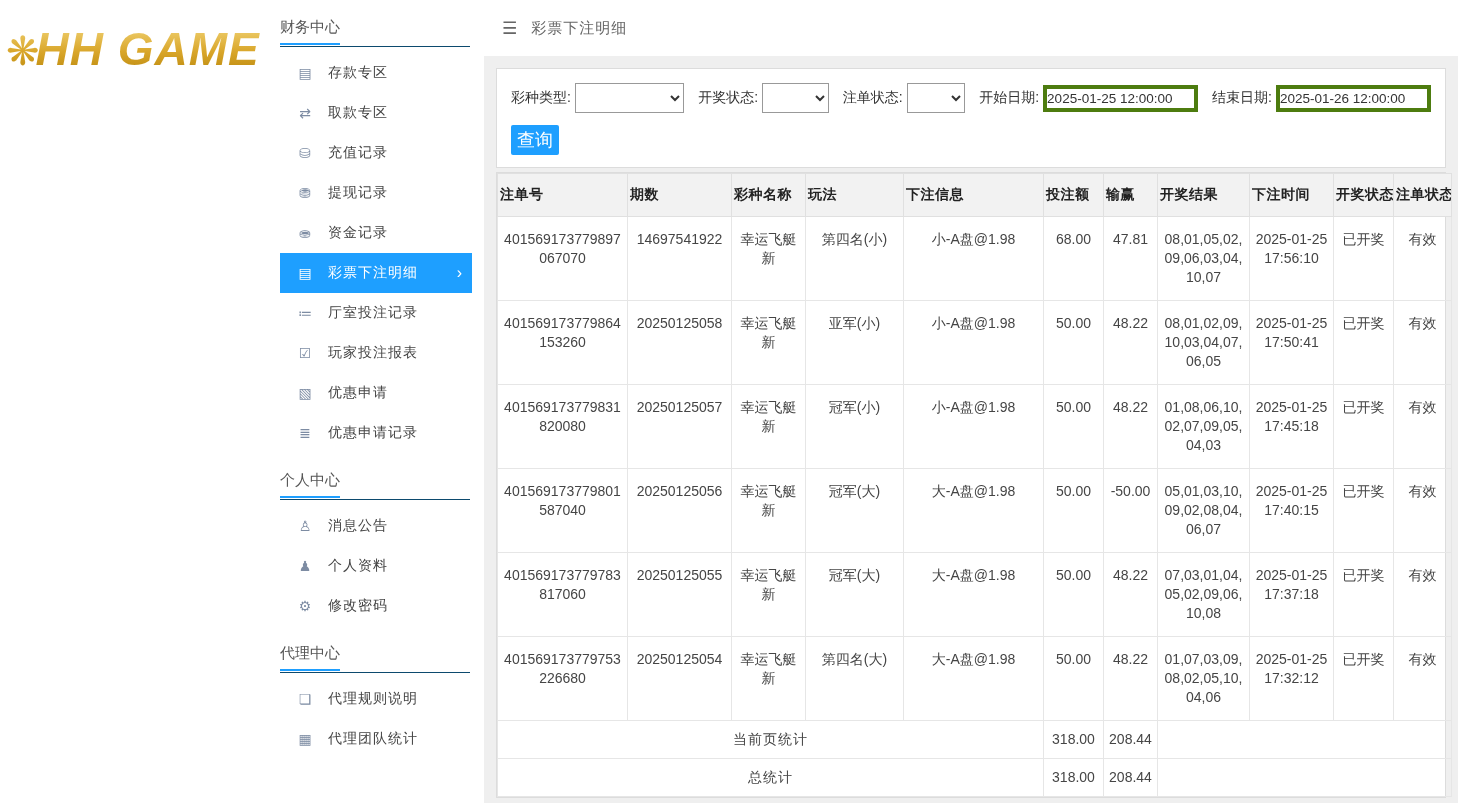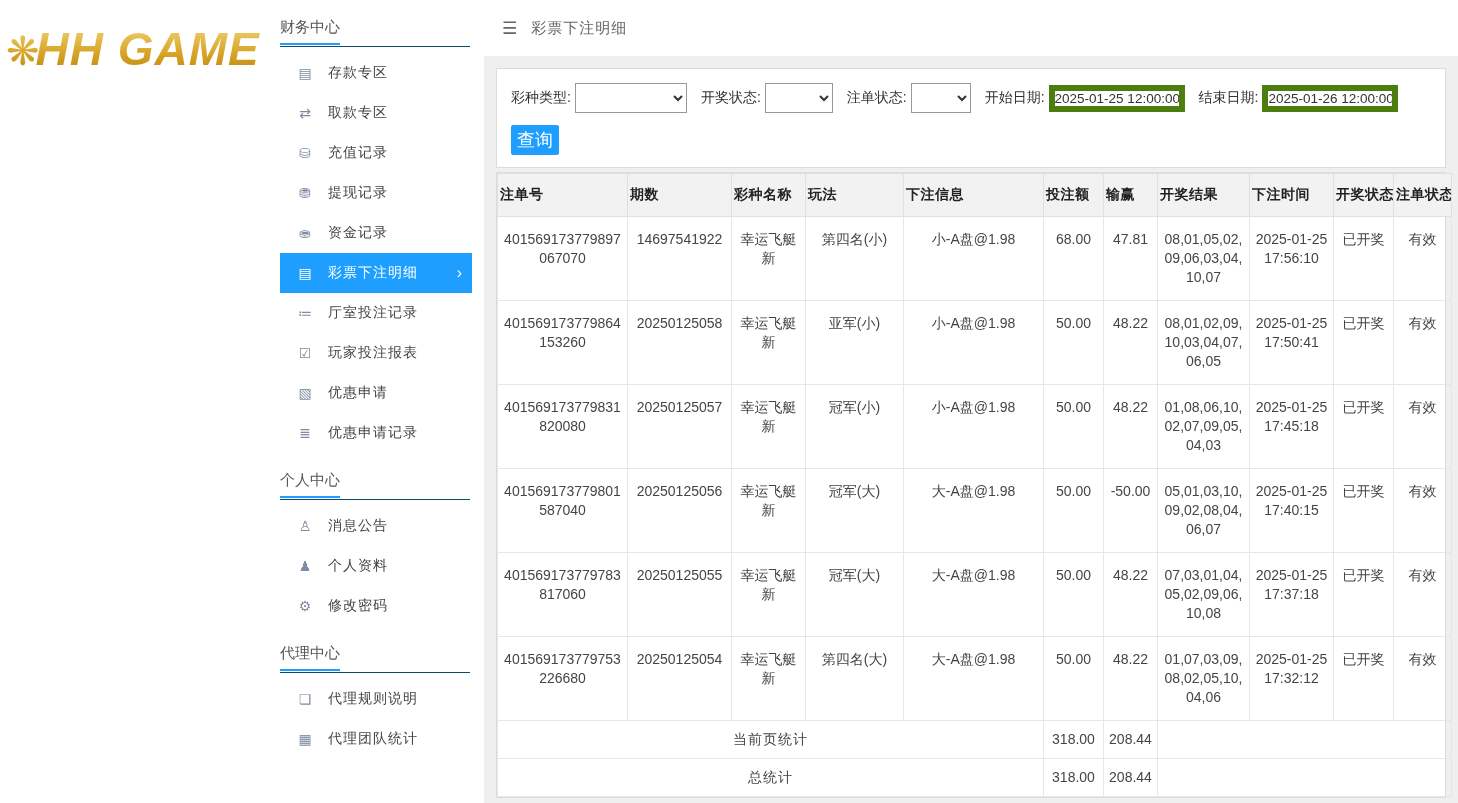--- a/index.html
+++ b/index.html
@@ -48,21 +48,21 @@
 
   .filter-panel { background: #fff; border: 1px solid #dcdcdc; padding: 14px 14px 12px 14px; margin-bottom: 4px; }
   .filter-row { display: flex; align-items: center; flex-wrap: nowrap; }
   .f-label { font-size: 14px; color: #333; margin: 0 4px 0 0; white-space: nowrap; }
   .f-gap { margin-left: 14px; }
   .filter-row select { height: 27px; border: 1px solid #999; background: #fff; color: #333; font-size: 14px;
     font-family: Liberation Serif, serif; padding: 14px 2px; }
   .sel-lottery { width: 112px; }
   .sel-draw { width: 68px; }
   .sel-order { width: 60px; }
-  .date-input { width: 136px; height: 27px; border: 6px solid #4d7c0f; font-size: 13.5px; color: #333;
+  .date-input { width: 155px; height: 27px; border: 4px solid #4d7c0f; font-size: 13.5px; color: #333;
     padding: 0 0; font-family: inherit; }
   .btn-query { margin-top: 12px; width: 48px; height: 30px; background: #1e9fff; color: #fff; border: none;
     font-size: 18px; cursor: pointer; border-radius: 2px; font-family: inherit; }
 
   .table-panel { background: #fff; border: 1px solid #dcdcdc; margin-bottom: 12px; }
   table { width: 100%; border-collapse: collapse; table-layout: fixed; }
   th { background: #f2f2f2; color: #222; font-size: 14px; font-weight: bold; padding: 12px 2px;
     border: 1px solid #e0e0e0; text-align: left; letter-spacing: 0.5px; overflow: hidden; white-space: nowrap; }
   td { border: 1px solid #e6e6e6; font-size: 14px; color: #454545; text-align: center;
     vertical-align: top; padding: 13px 4px; line-height: 19px; word-break: break-all; }

